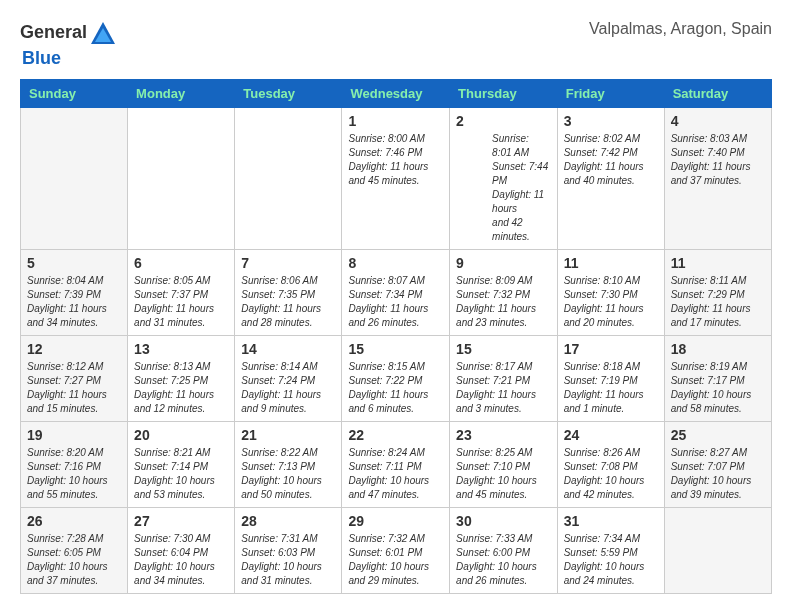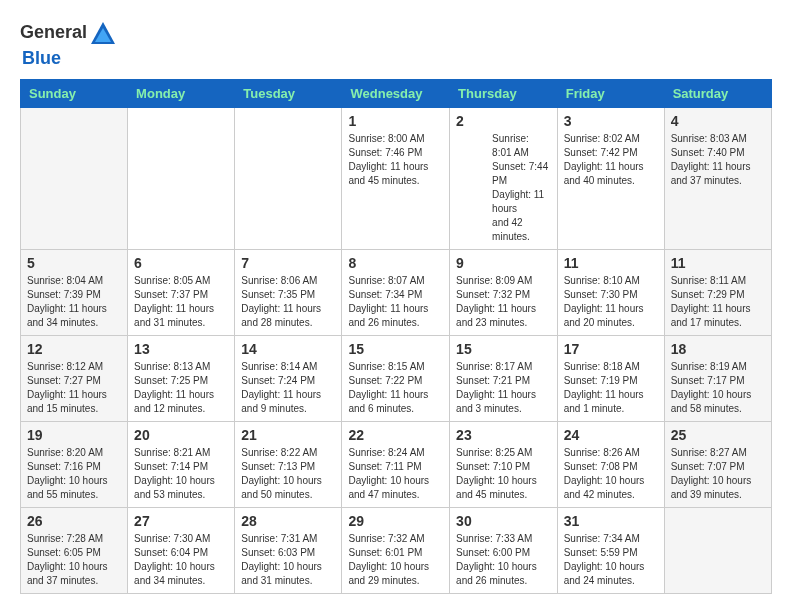--- a/index.html
+++ b/index.html
@@ -63,39 +63,41 @@
     .day-number {
       font-size: 14px;
       font-weight: bold;
       display: block;
       margin-bottom: 3px;
     }
     .day-info {
       font-size: 10px;
       line-height: 1.4;
       color: #333;
+      font-style: italic;
     }
     .empty-cell {
       background: #f9f9f9;
     }
   </style>
 </head>
 <body>
 
 <div class="header">
   <div class="logo">
     <div>
       <span style="font-size:18px;font-weight:bold;color:#333;">General</span><svg width="28" height="28" viewBox="0 0 28 28" style="vertical-align:middle;margin:0 2px;">
           <polygon points="14,2 26,24 2,24" fill="#1565C0"></polygon>
           <polygon points="14,8 22,22 6,22" fill="#42A5F5"></polygon>
         </svg><br>
       <span style="font-size:18px;font-weight:bold;color:#1565C0;margin-left:2px;">Blue</span>
     </div>
   </div>
   <div class="title-block">
+    <div class="location-title">Valpalmas, Aragon, Spain</div>
   </div>
 </div>
 
 <table class="calendar">
   <thead>
     <tr>
     <th>Sunday</th>
         <th>Monday</th>
         <th>Tuesday</th>
         <th>Wednesday</th>

